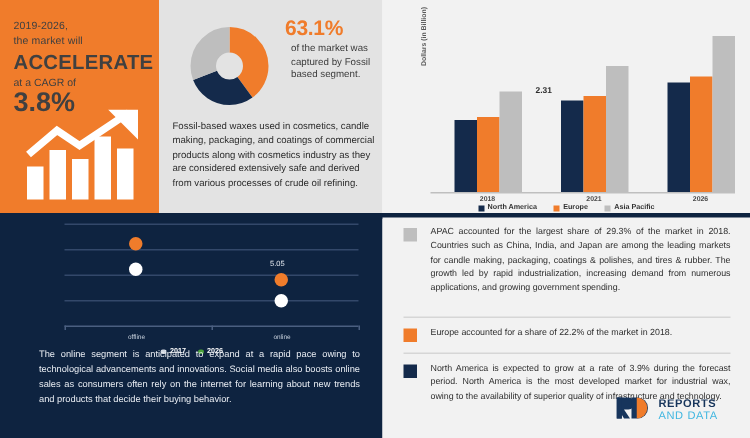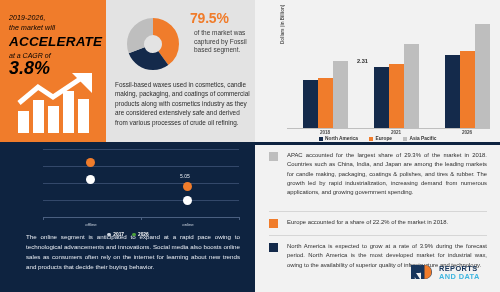--- a/index.html
+++ b/index.html
@@ -9,21 +9,21 @@
     background: #ffffff;
     overflow: hidden;
   }
   .page { position: relative; width: 500px; height: 292px; background: #ffffff; }
 
   
   .orange-panel {
     position: absolute; left: 0; top: 0; width: 106px; height: 142px;
     background: #F07C2B; overflow: hidden;
   }
-  .op-text { position: absolute; left: 9px; top: 13px; width: 92px; color: #000000; font-style: italic; }
+  .op-text { position: absolute; left: 9px; top: 13px; width: 92px; color: #404040; }
   .op-line1 { font-size: 7px; line-height: 10px; letter-spacing: .1px; }
   .op-line2 { font-size: 7px; line-height: 10px; letter-spacing: .1px; }
   .op-accelerate { font-size: 13.5px; font-weight: bold; line-height: 16px; letter-spacing: .2px; margin-top: 1px; }
   .op-line3 { font-size: 7px; line-height: 11px; }
   .op-cagr { font-size: 18px; font-weight: bold; line-height: 15px; }
   .op-graphic { position: absolute; left: 16px; top: 73px; width: 86px; height: 62px; }
 
   
   .grey-panel {
     position: absolute; left: 106px; top: 0; width: 149px; height: 142px;
@@ -110,21 +110,21 @@
   .blk-sw.orange { background: #F07C2B; }
   .blk-sw.navy { background: #142A4B; }
   .blk-txt { font-size: 5.9px; line-height: 9.3px; color: #2f2f2f; text-align: justify; }
   .divider { position: absolute; height: 1px; background: #d6d6d6; }
 
   
   .logo { position: absolute; left: 411px; top: 264px; display: flex; align-items: flex-end; }
   .logo-mark { position: relative; width: 24px; height: 16px; margin-right: 4px; }
   .logo-words { line-height: 7.5px; }
   .logo-l1 { font-size: 7.4px; font-weight: bold; color: #17355c; letter-spacing: .4px; }
-  .logo-l2 { font-size: 7.4px; font-weight: bold; color: #3FB6E0; letter-spacing: .4px; }
+  .logo-l2 { font-size: 7.4px; font-weight: normal; color: #3FB6E0; letter-spacing: .4px; }
 </style>
 </head>
 <body>
 
 <div class="page">
 
   <div class="orange-panel">
     <div class="op-text">
       <div class="op-line1">2019-2026,</div>
       <div class="op-line2">the market will</div>
@@ -148,21 +148,21 @@
       <svg viewBox="0 0 70 70" width="70" height="70">
 
         <circle r="17.5" cx="35" cy="35" fill="transparent" stroke="#F07C2B" stroke-width="17" stroke-dasharray="43.65 66.34" transform="rotate(-90 35 35)"></circle>
 
         <circle r="17.5" cx="35" cy="35" fill="transparent" stroke="#142A4B" stroke-width="17" stroke-dasharray="31.89 78.10" stroke-dashoffset="-43.65" transform="rotate(-90 35 35)"></circle>
 
         <circle r="17.5" cx="35" cy="35" fill="transparent" stroke="#BEBEBE" stroke-width="17" stroke-dasharray="34.45 75.54" stroke-dashoffset="-75.54" transform="rotate(-90 35 35)"></circle>
       </svg>
     </div>
     <div class="pct-block">
-      <div class="pct-big">79.5%</div>
+      <div class="pct-big">63.1%</div>
       <div class="pct-sub">of the market was captured by Fossil based segment.</div>
     </div>
     <div class="grey-para">Fossil-based waxes used in cosmetics, candle making, packaging, and coatings of commercial products along with cosmetics industry as they are considered extensively safe and derived from various processes of crude oil refining.</div>
   </div>
 
   <div class="chart-panel">
     <div class="chart-inner">
       <div class="ylabel">Dollars (in Billion)</div>
       <div class="axis-line"></div>
 

